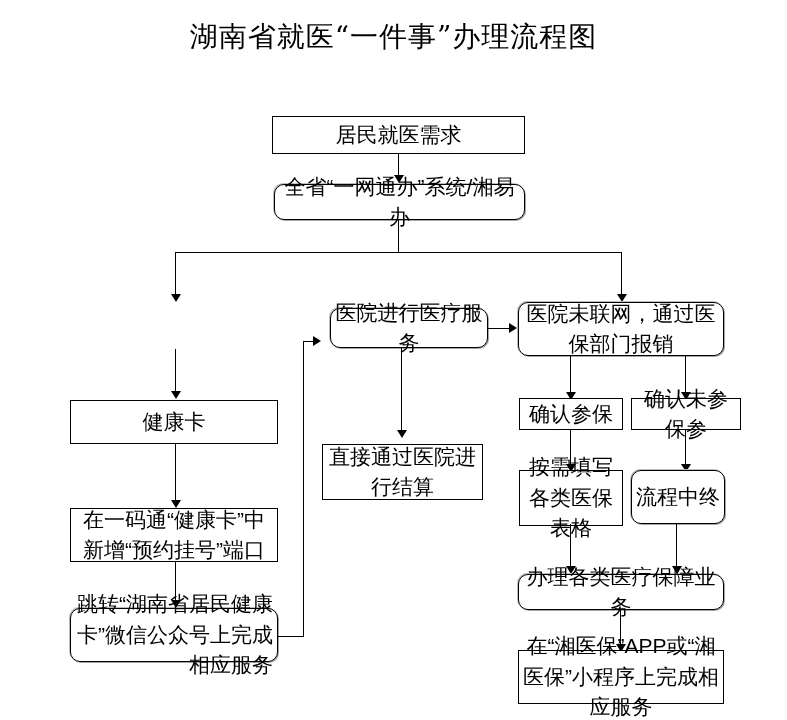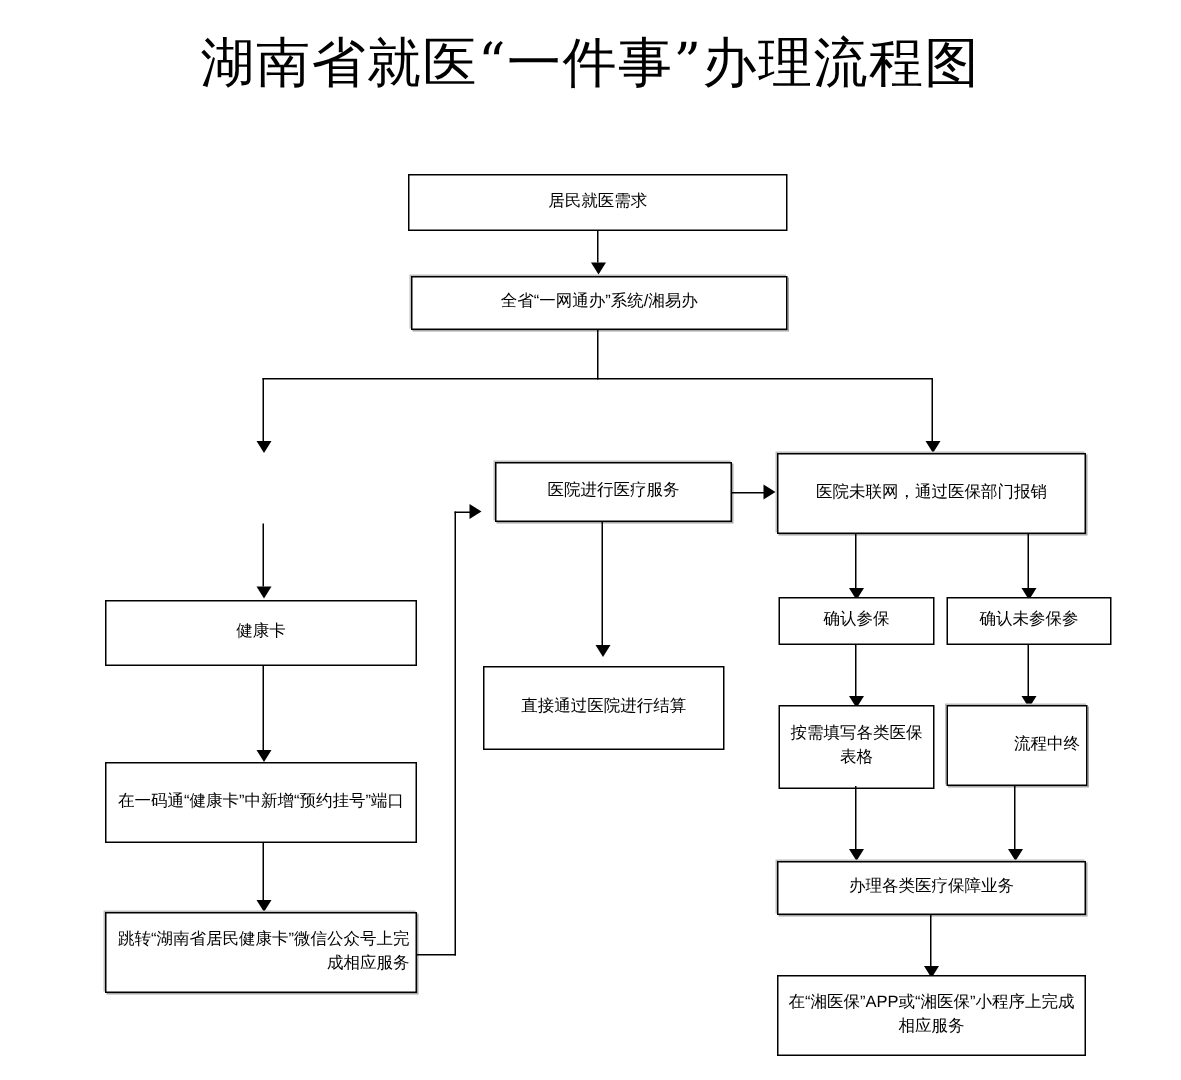--- a/index.html
+++ b/index.html
@@ -16,44 +16,45 @@
     height: 720px;
     background: #ffffff;
     overflow: hidden;
   }
   .title {
     position: absolute;
     left: 0;
     top: 18px;
     width: 787px;
     text-align: center;
-    font-size: 36px;
+    font-size: 28px;
     font-family: "DejaVu Serif", "Liberation Serif", serif;
     font-weight: 400;
     letter-spacing: 1px;
     color: #000000;
     white-space: nowrap;
   }
   .node {
     position: absolute;
     box-sizing: border-box;
     border: 1px solid #000000;
     background: #ffffff;
     display: flex;
     align-items: center;
     justify-content: center;
     text-align: center;
-    font-size: 11px;
+    font-size: 21px;
     line-height: 1.45;
     color: #000000;
     padding: 2px 4px;
   }
   
   .node.shadowed {
     box-shadow: 1px 1px 0 0 #a6a6a6, -1px -1px 0 0 #bdbdbd;
+    border-radius: 10px;
   }
   .node .label {
     display: block;
     width: 100%;
   }
   
   .line-v {
     position: absolute;
     width: 0;
     border-left: 1.5px solid #000000;

